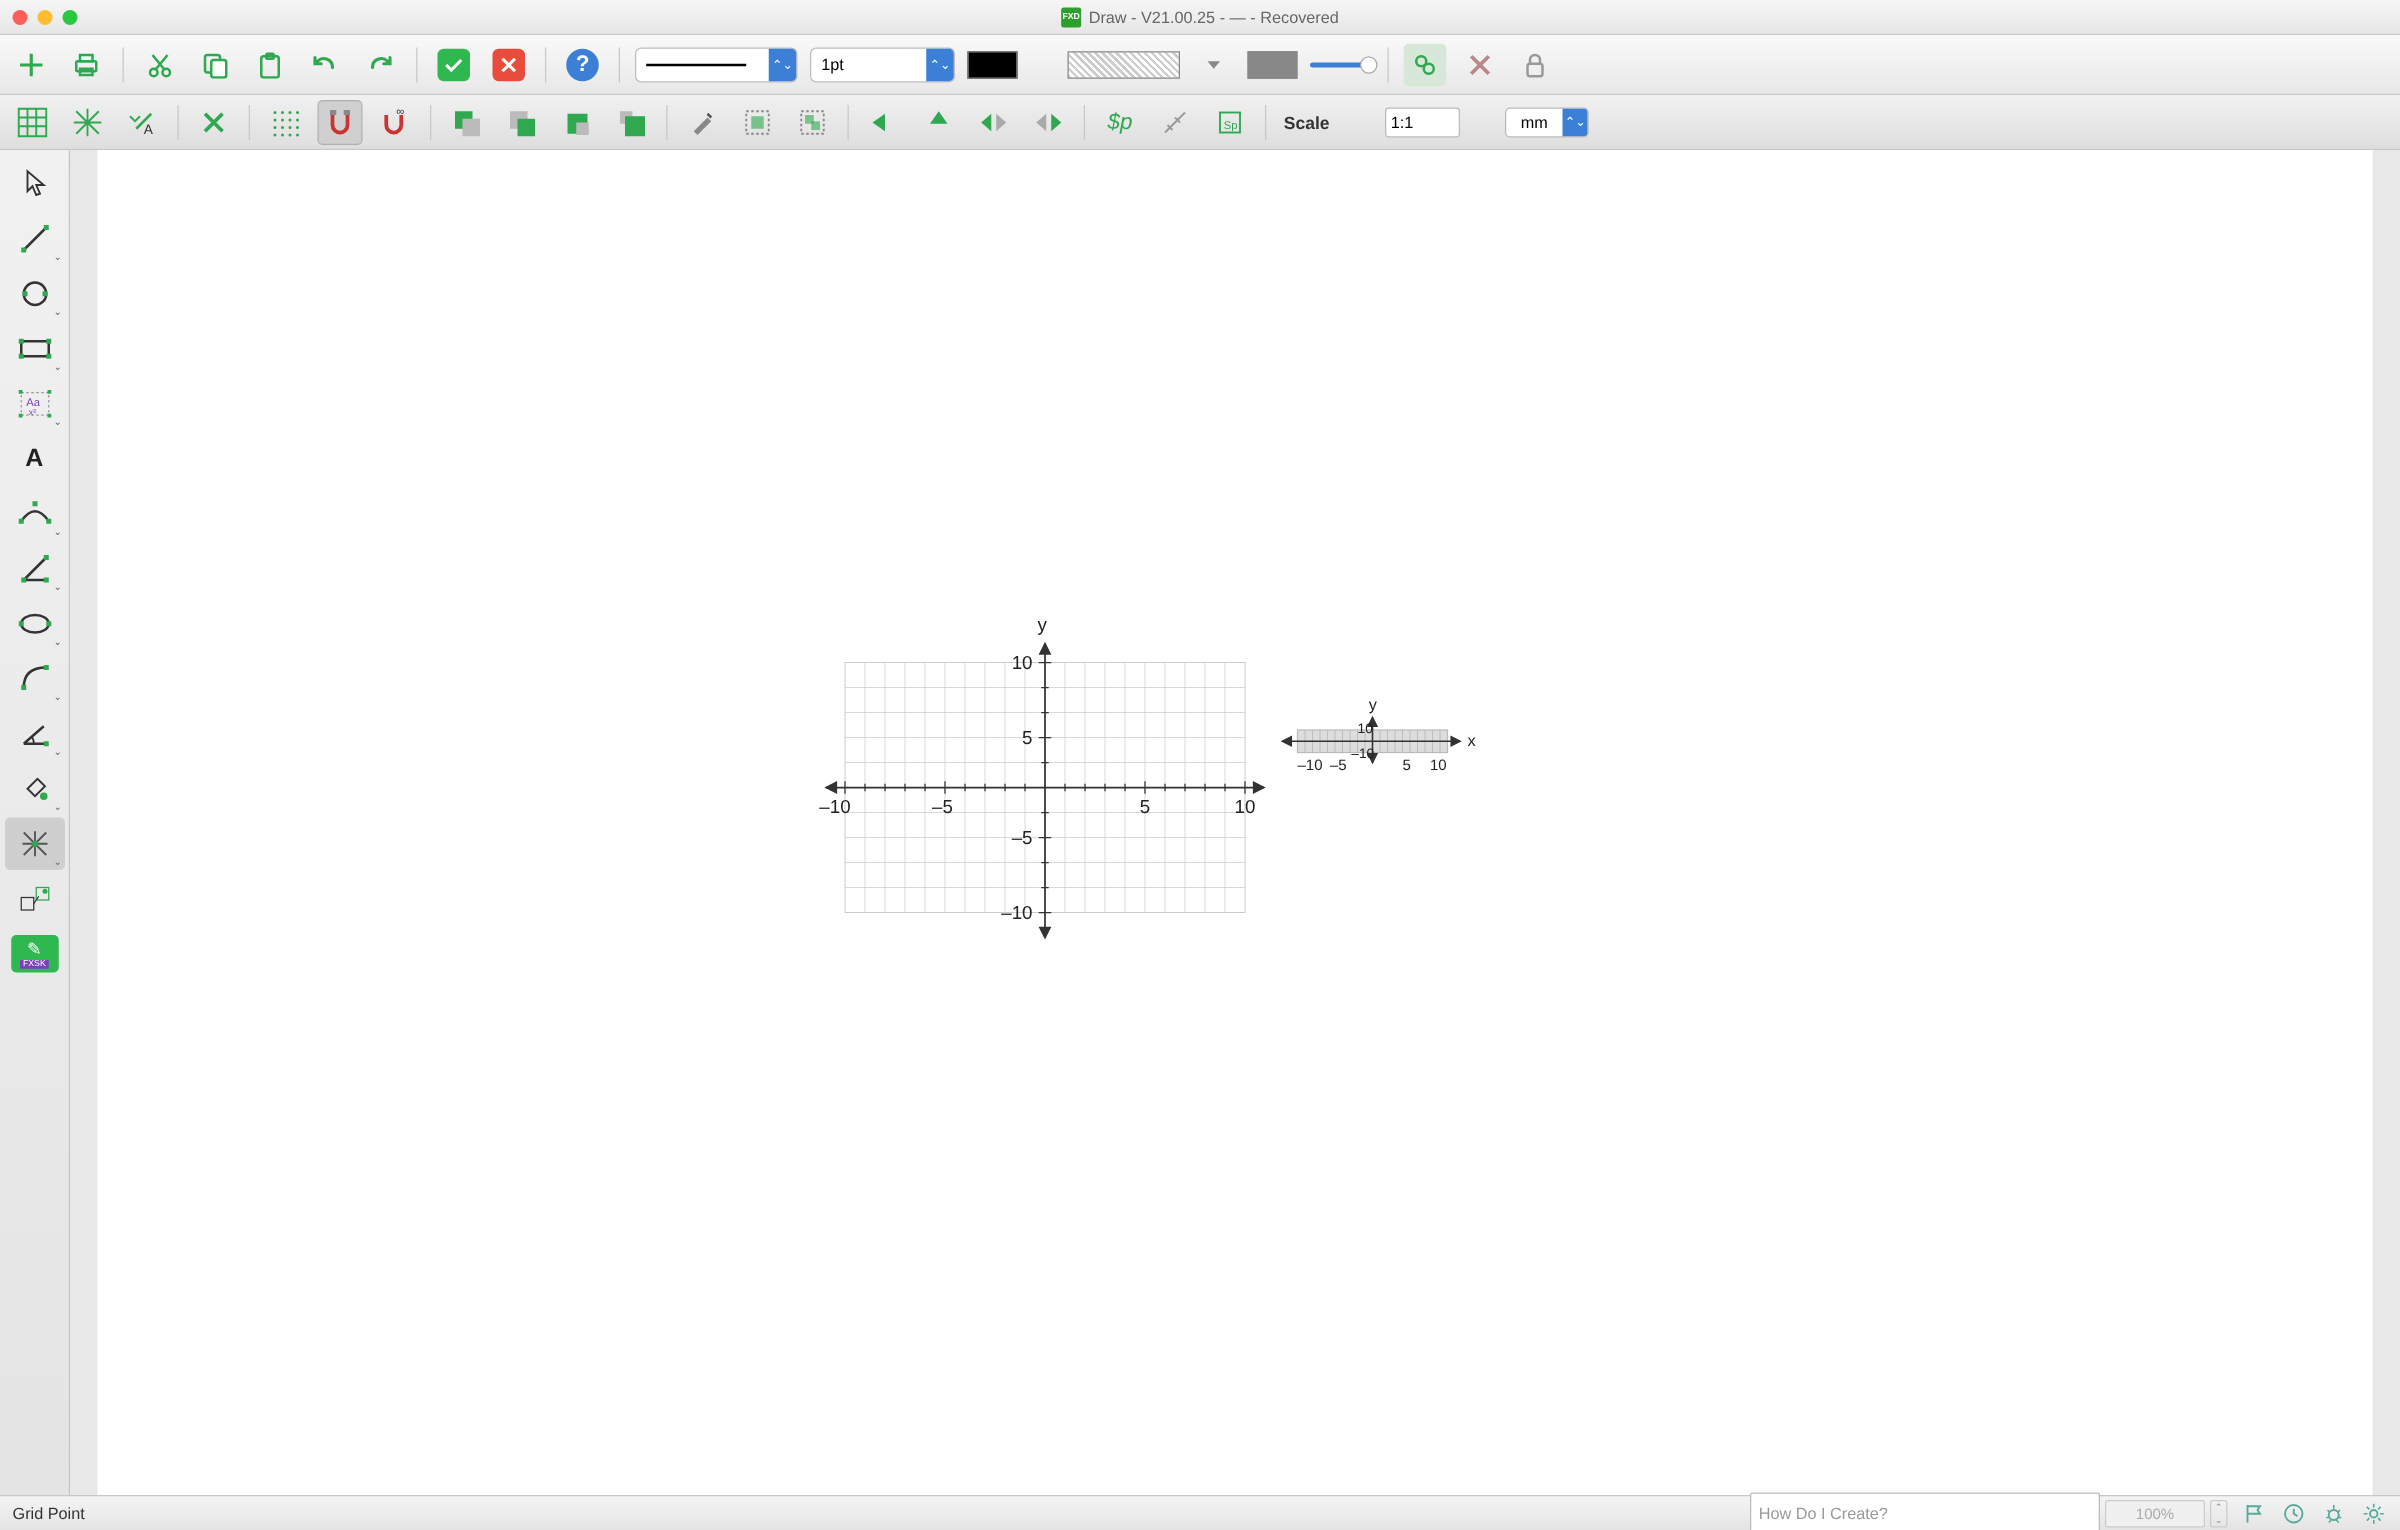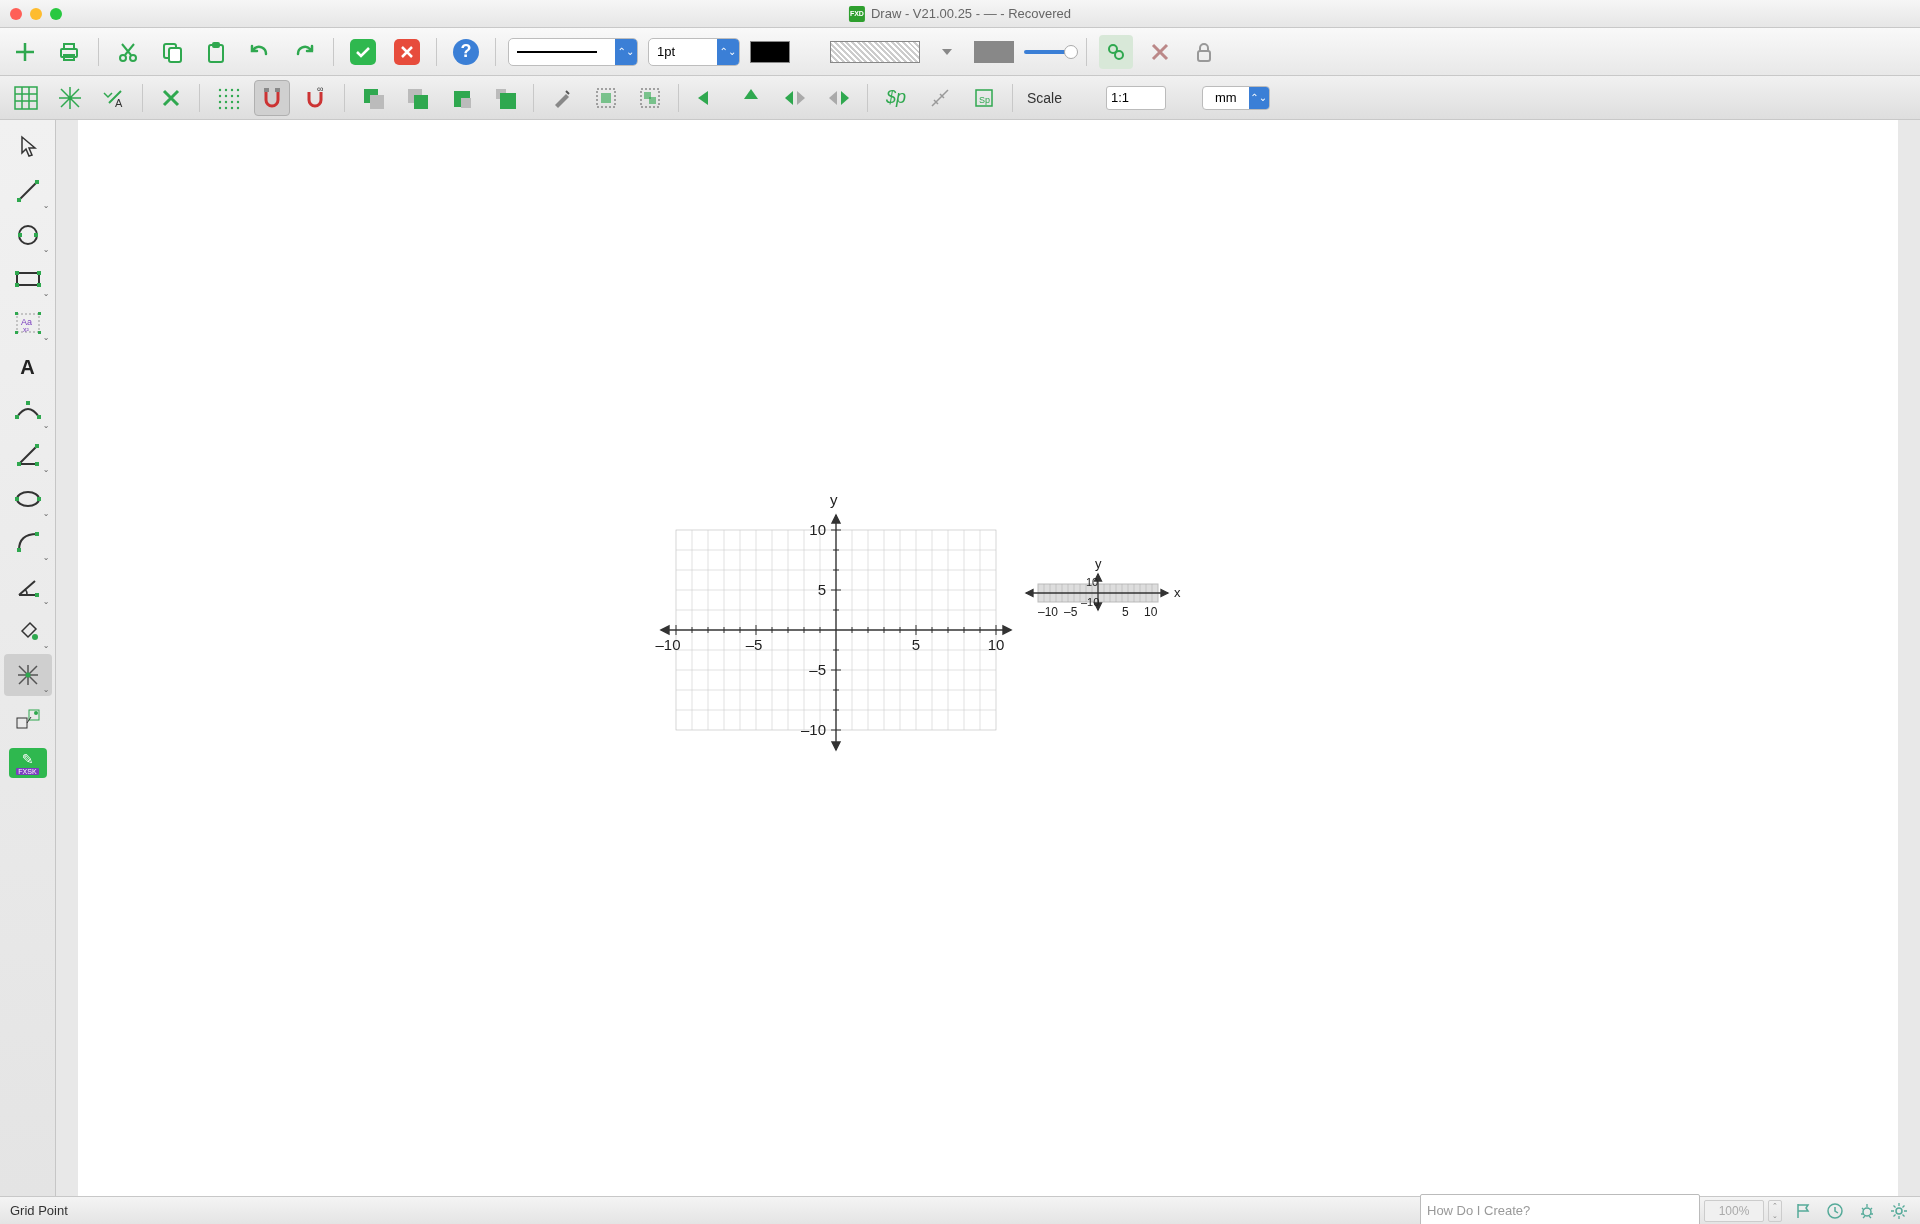--- a/index.html
+++ b/index.html
@@ -23,41 +23,41 @@
 .combo .arr { width: 22px; height: 100%; background: #3b7fd6; border-radius: 0 4px 4px 0; display: flex; align-items: center; justify-content: center; color: #fff; font-size: 10px; }
 .swatch { width: 40px; height: 22px; border: 1px solid #888; }
 .swatch.black { background: #000; } .swatch.hatch { background: repeating-linear-gradient(45deg,#ccc,#ccc 2px,#fff 2px,#fff 4px); } .swatch.grey { background: #888; }
 
 .slider { width: 50px; height: 4px; background: #3b7fd6; border-radius: 2px; position: relative; }
 .slider .knob { width: 14px; height: 14px; background: #fff; border: 1px solid #aaa; border-radius: 50%; position: absolute; right: -4px; top: -5px; }
 
 .toolbar2 { height: 44px; background: linear-gradient(#f1f1f1,#dedede); border-bottom: 1px solid #c8c8c8; display: flex; align-items: center; padding: 0 8px; gap: 8px; }
 .t2btn { width: 36px; height: 36px; display: flex; align-items: center; justify-content: center; border: 1px solid transparent; border-radius: 4px; position: relative; }
 .t2btn.active { background: #d0d0d0; border-color: #b0b0b0; }
-.lbl { font-size: 14px; color: #333; margin-left: 4px; }
+.lbl { font-size: 14px; color: #333; margin-left: 4px; font-weight: bold; }
 .scaleinput { width: 60px; height: 24px; border: 1px solid #bbb; background: #fff; font-size: 13px; padding: 0 4px; border-radius: 3px; margin-left: 36px; }
 .unit { height: 24px; border: 1px solid #bbb; background: #fff; border-radius: 4px; display: flex; align-items: center; font-size: 13px; }
 .unit .arr { width: 20px; background: #3b7fd6; color: #fff; display: flex; align-items: center; justify-content: center; height: 100%; border-radius: 0 3px 3px 0; font-size: 10px; }
 
 .main { position: absolute; top: 120px; bottom: 28px; left: 0; right: 0; display: flex; }
 .sidetools { width: 56px; background: linear-gradient(#f1f1f1,#e4e4e4); border-right: 1px solid #c6c6c6; display: flex; flex-direction: column; align-items: center; padding-top: 6px; gap: 2px; }
 .stool { width: 48px; height: 42px; display: flex; align-items: center; justify-content: center; border-radius: 4px; position: relative; }
 .stool.active { background: #cfcfcf; }
 .stool .dd { position: absolute; right: 2px; bottom: 2px; font-size: 8px; color: #666; }
 .fxsk { width: 38px; height: 30px; background: #2fb84f; border-radius: 4px; display: flex; flex-direction: column; align-items: center; justify-content: center; }
 .fxsk .pen { color: #fff; font-size: 14px; }
 .fxsk .tag { background: #7b3fbf; color: #fff; font-size: 7px; padding: 0 2px; border-radius: 1px; margin-top: 1px; }
 
 .canvas-wrap { flex: 1; background: #e8e8e8; display: flex; justify-content: center; overflow: hidden; }
 .canvas { width: 1820px; height: 100%; background: #fff; position: relative; }
 
 .statusbar { position: absolute; bottom: 0; left: 0; right: 0; height: 28px; background: linear-gradient(#f4f4f4,#e4e4e4); border-top: 1px solid #c8c8c8; display: flex; align-items: center; padding: 0 10px; font-size: 13px; color: #333; }
 .statusbar .spacer { flex: 1; }
 .searchbox { width: 280px; height: 22px; border: 1px solid #bbb; background: #fff; font-size: 13px; padding: 16px 6px; color: #999; display: flex; align-items: center; border-radius: 2px; }
-.zoombox { width: 60px; height: 22px; border: 1px solid #ccc; background: #f0f0f0; font-size: 12px; color: #aaa; display: flex; align-items: center; justify-content: center; margin: 0 4px; border-radius: 2px; }
+.zoombox { width: 80px; height: 22px; border: 1px solid #ccc; background: #f0f0f0; font-size: 12px; color: #aaa; display: flex; align-items: center; justify-content: center; margin: 0 4px; border-radius: 2px; }
 .stepper { width: 14px; height: 22px; border: 1px solid #ccc; display: flex; flex-direction: column; font-size: 7px; color: #888; border-radius: 2px; }
 .stepper div { flex: 1; display: flex; align-items: center; justify-content: center; }
 .sicon { width: 22px; height: 22px; display: flex; align-items: center; justify-content: center; color: #6a6; margin-left: 10px; }
 
 svg { display: block; }
 .grid-obj { position: absolute; }
 </style>
 </head>
 <body>
 
@@ -138,21 +138,21 @@
       </div>
     </div>
   <div class="sep"></div>
 
   <div class="combo" style="width:130px">
     <div class="val">
         <div style="width:80px;height:2px;background:#000"></div>
       </div>
     <div class="arr">⌃⌄</div>
   </div>
-  <div class="combo" style="width:92px">
+  <div class="combo" style="width:116px">
     <div class="val">1pt</div>
     <div class="arr">⌃⌄</div>
   </div>
   <div class="swatch black"></div>
   <div style="width:20px"></div>
   <div class="swatch hatch" style="width:90px"></div>
   <div class="tbtn">
       <svg width="14" height="14">
         <path d="M2 4l5 6 5-6" fill="#888"></path>
       </svg>

